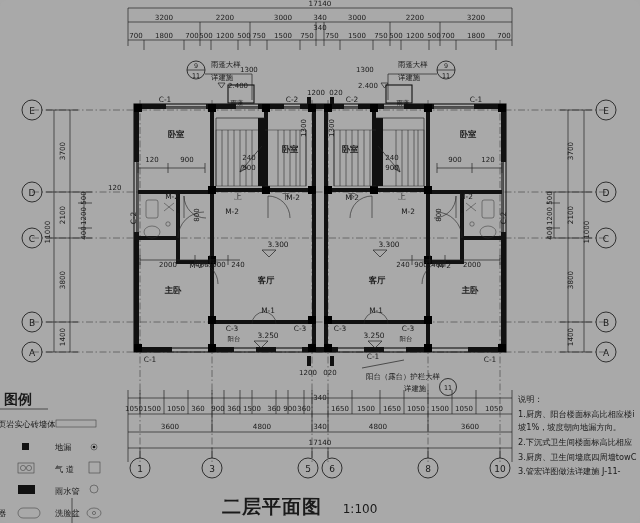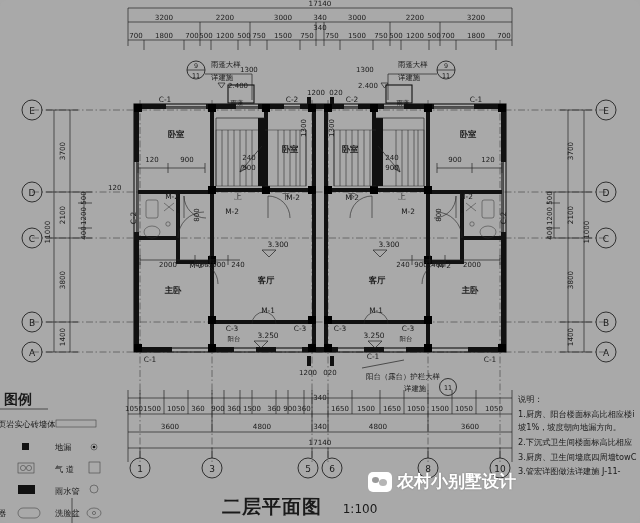--- a/index.html
+++ b/index.html
@@ -664,18 +664,14 @@
     <text class="t noteT" x="518" y="474">3.管宏详图做法详建施 J-11-</text>
   </g>
 
   <g>
     <text class="t title" x="272" y="513" text-anchor="middle">二层平面图</text>
     <text class="t scale" x="360" y="513" text-anchor="middle">1:100</text>
   </g>
 
 </svg>
 
-<div id="watermark">
-  <div id="wm-badge"></div>
-  <span>农村小别墅设计</span>
+
 </div>
 
-</div>
-
 </body></html>

